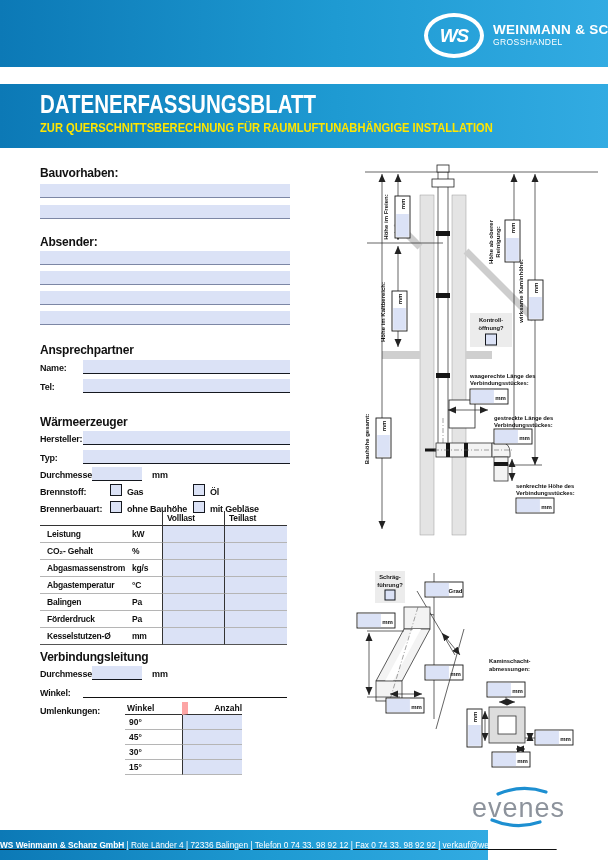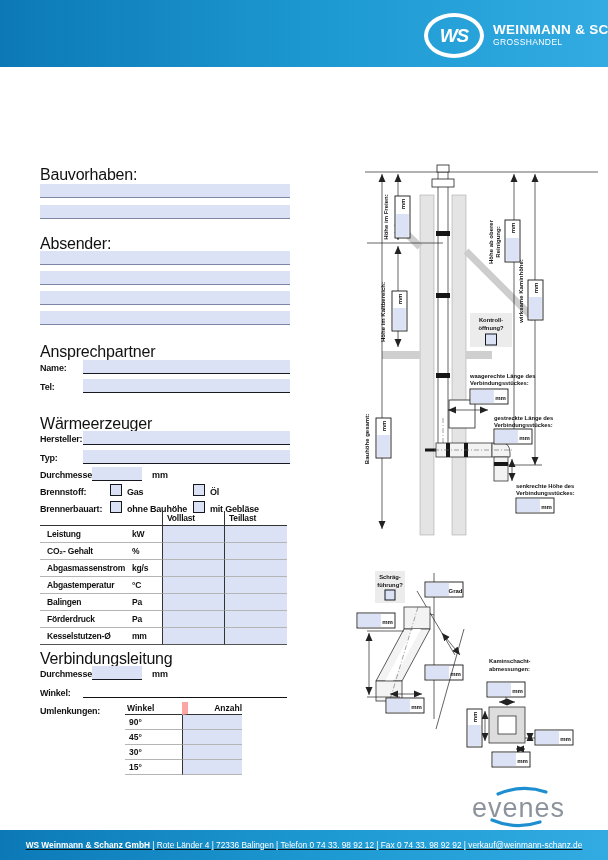--- a/index.html
+++ b/index.html
@@ -15,21 +15,21 @@
            font-style:italic;font-size:19px;letter-spacing:-1px;}
   .brand-1{color:#fff;font-weight:bold;font-size:13.5px;letter-spacing:.3px;white-space:nowrap;line-height:1.1;}
   .brand-2{color:#fff;font-size:8.5px;letter-spacing:.4px;line-height:1.1;}
   
   .titleband{left:0;top:84px;width:608px;height:64px;}
   .title-main{position:absolute;left:40px;top:6px;color:#fff;font-size:25px;font-weight:bold;
               white-space:nowrap;transform:scaleX(.82);transform-origin:left top;}
   .title-sub{position:absolute;left:40px;top:37px;color:#ffe600;font-size:12px;font-weight:bold;
              white-space:nowrap;transform:scaleX(.93);transform-origin:left top;}
   
-  .flabel{font-size:16px;font-weight:normal;line-height:1;letter-spacing:-.2px;}
+  .flabel{font-size:12px;font-weight:bold;line-height:1;letter-spacing:-.2px;}
   .slabel{font-size:9px;font-weight:bold;line-height:1;letter-spacing:-.2px;}
   .unit{font-size:9px;font-weight:bold;line-height:1;}
   .ffield{height:13px;background:#dbe2f6;border-bottom:1px solid #7d87a5;}
   .dark{border-bottom-color:#15181f;}
   .w250{width:250px}.w207{width:207px}.w50{width:50px}
   .cb{width:10px;height:10px;background:#dbe2f6;border:1px solid #15181f;}
   .sline{width:204px;height:13px;border-bottom:1px solid #111;}
   
   .gtable{left:40px;top:511px;width:247px;display:grid;grid-template-columns:92px 30px 62px 63px;
           font-size:8.5px;font-weight:bold;letter-spacing:-.2px;}
@@ -61,40 +61,44 @@
   .boxb{fill:#dbe2f6;}
   .dtxt{font-size:5.8px;fill:#111;font-weight:bold;}
   .dtxtc{font-size:5.8px;fill:#111;text-anchor:middle;font-weight:bold;}
   .rlab{font-size:6px;fill:#111;text-anchor:middle;font-weight:bold;}
   .mmh{font-size:6px;fill:#111;text-anchor:middle;font-weight:bold;}
   
   .evenes{left:462px;top:783px;width:120px;height:48px;}
   .earc{stroke:#1d8fd1;stroke-width:3.2;fill:none;stroke-linecap:round;}
   .etext{font-size:27px;fill:#8d939c;letter-spacing:1px;}
   
-  .footbar{left:0;top:830px;width:608px;height:30px;}
+  .footbar{left:0;top:830px;width:488px;height:30px;}
   .ftext{margin:0;text-align:center;line-height:30px;color:#fff;font-size:8.3px;white-space:nowrap;}
 </style>
 </head>
 <body>
 
 <div class="page">
 
   <header class="abs bar topbar">
     <div class="brand">
       <div class="ws-oval">
         <span>WS</span>
       </div>
       <div>
         <div class="brand-1">WEINMANN &amp; SCHANZ</div>
         <div class="brand-2">GROSSHANDEL</div>
       </div>
     </div>
   </header>
 
+  <section class="abs bar titleband">
+    <h1 class="title-main" style="margin:0">DATENERFASSUNGSBLATT</h1>
+    <h2 class="title-sub" style="margin:0">ZUR QUERSCHNITTSBERECHNUNG FÜR RAUMLUFTUNABHÄNGIGE INSTALLATION</h2>
+  </section>
 
   <div class="abs flabel" style="left:40px;top:167px">Bauvorhaben:</div>
   <div class="abs ffield w250" style="left:40px;top:184px"></div>
   <div class="abs ffield w250" style="left:40px;top:205px"></div>
 
   <div class="abs flabel" style="left:40px;top:236px">Absender:</div>
   <div class="abs ffield w250" style="left:40px;top:251px"></div>
   <div class="abs ffield w250" style="left:40px;top:271px"></div>
   <div class="abs ffield w250" style="left:40px;top:291px"></div>
   <div class="abs ffield w250" style="left:40px;top:311px"></div>

